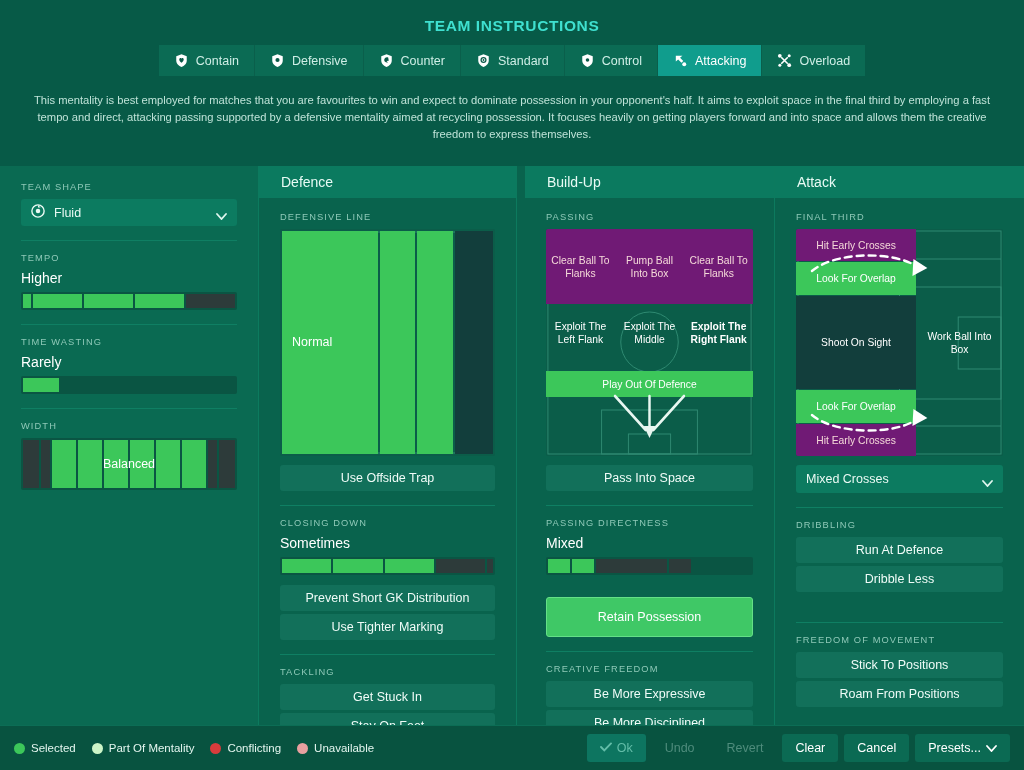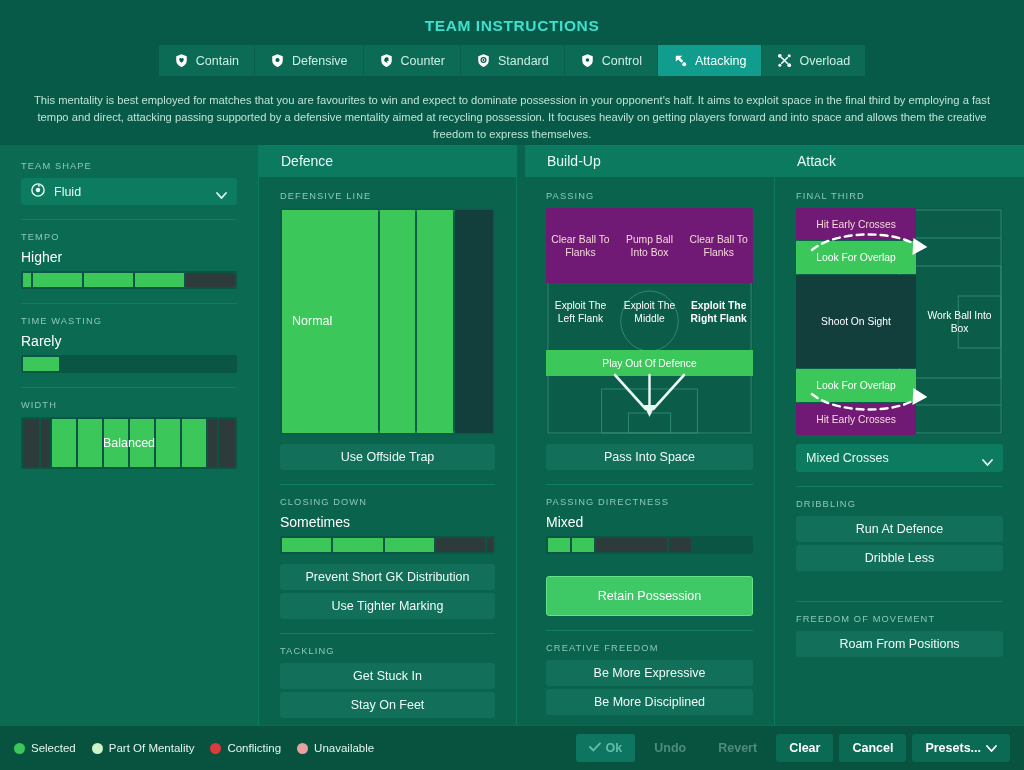--- a/index.html
+++ b/index.html
@@ -5,21 +5,21 @@
   * { box-sizing: border-box; margin: 0; padding: 0; }
   body {
     width: 1024px; height: 770px;
     background: #2b2030;
     font-family: "Liberation Sans", sans-serif;
     overflow: hidden;
   }
   #app { position: relative; width: 1024px; height: 770px; background: #0a4a3c; }
 
   
-  .header { height: 145px; background: #075a47; position: relative; }
+  .header { height: 166px; background: #075a47; position: relative; }
   .title {
     text-align: center; color: #3fe0d0; font-size: 15.5px; font-weight: bold;
     letter-spacing: 0.6px; padding-top: 17px;
   }
   .tabs { display: flex; justify-content: center; margin-top: 10px; }
   .tab {
     display: flex; align-items: center; gap: 7px;
     padding: 8px 15px; color: #cfeee6; font-size: 12.5px;
     background: #0b6b54; cursor: pointer;
   }
@@ -111,21 +111,21 @@
     padding: 0 14px; border-top: 1px solid #0c6d55;
   }
   .legend { display: flex; align-items: center; gap: 16px; }
   .lg { display: flex; align-items: center; gap: 6px;
         color: #e4f6ef; font-size: 11.5px; }
   .dot { width: 11px; height: 11px; border-radius: 50%; display: block; }
   .actions { margin-left: auto; display: flex; align-items: center; gap: 6px; }
   .abtn {
     height: 28px; padding: 0 13px; border-radius: 3px;
     display: flex; align-items: center; gap: 5px;
-    font-size: 12.5px; cursor: pointer; background: #0b6a53; color: #ffffff; font-weight: bold;
+    font-size: 12.5px; cursor: pointer; background: #0b6a53; color: #ffffff;
   }
   .abtn.dim { background: transparent; color: #4f8c7c; }
   .abtn.ok  { background: #0d7560; color: #63bda8; }
   .abtn.presets { background: #0b6a53; }
 </style>
 </head>
 <body>
 
 <div id="app">
 
@@ -404,20 +404,21 @@
 
         <div class="divider"></div>
 
         <div class="seclabel">DRIBBLING</div>
         <div class="btn">Run At Defence</div>
         <div class="btn">Dribble Less</div>
 
         <div class="divider" style="margin-top:30px;"></div>
 
         <div class="seclabel">FREEDOM OF MOVEMENT</div>
+        <div class="btn">Stick To Positions</div>
         <div class="btn">Roam From Positions</div>
       </div>
     </div>
   </div>
 
   <div class="footer">
     <div class="legend" id="legend">
         <div class="lg">
           <span class="dot" style="background:#3cc75a"></span>
           <span>Selected</span>

